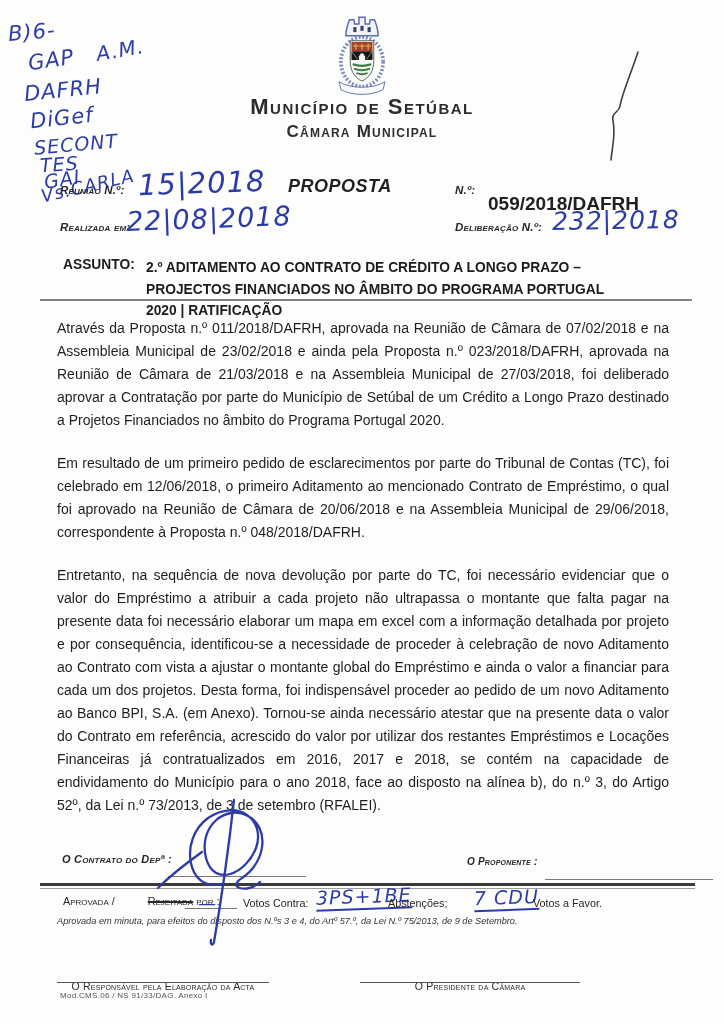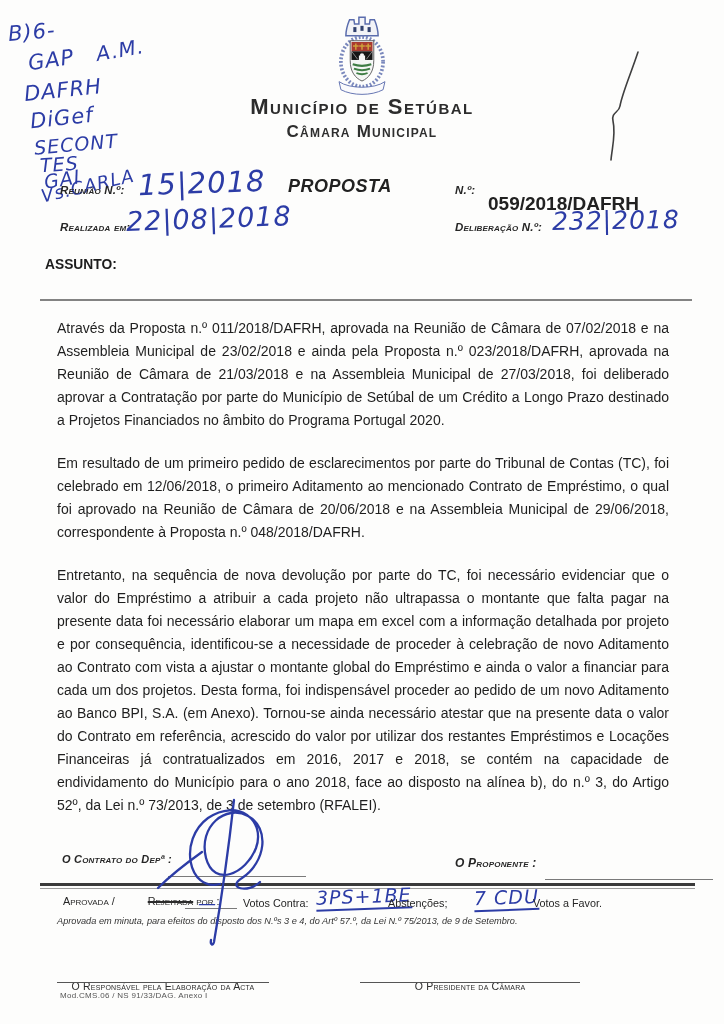--- a/index.html
+++ b/index.html
@@ -110,33 +110,34 @@
   <span class="abs hand" style="left:138px;top:166px;font-size:29px;transform:rotate(-2deg)">15|2018</span>
   <span class="abs" style="left:288px;top:176px;font-size:18px;font-weight:700;font-style:italic;letter-spacing:.5px">PROPOSTA</span>
   <span class="abs form-label" style="left:455px;top:184px">N.º:</span>
   <span class="abs" style="left:488px;top:193px;font-size:19px;font-weight:700">059/2018/DAFRH</span>
 
   <span class="abs form-label" style="left:60px;top:221px">Realizada em:</span>
   <span class="abs hand" style="left:126px;top:203px;font-size:27px;transform:rotate(-2deg)">22|08|2018</span>
   <span class="abs form-label" style="left:455px;top:221px">Deliberação N.º:</span>
   <span class="abs hand" style="left:552px;top:206px;font-size:25px;transform:rotate(-1deg)">232|2018</span>
 
-  <span class="abs assunto-label" style="left:45px;top:257px">ASSUNTO:</span>
+  <span class="abs assunto-label" style="left:63px;top:257px">ASSUNTO:</span>
+  <div class="abs assunto-text" style="left:146px;top:257px;width:490px">2.º ADITAMENTO AO CONTRATO DE CRÉDITO A LONGO PRAZO – PROJECTOS FINANCIADOS NO ÂMBITO DO PROGRAMA PORTUGAL 2020 | RATIFICAÇÃO</div>
 
   <div class="abs thinrule" style="left:40px;top:299px;width:652px"></div>
 
   <div class="abs bodytext" style="left:57px;top:317px;width:612px">
     <p>Através da Proposta n.º 011/2018/DAFRH, aprovada na Reunião de Câmara de 07/02/2018 e na Assembleia Municipal de 23/02/2018 e ainda pela Proposta n.º 023/2018/DAFRH, aprovada na Reunião de Câmara de 21/03/2018 e na Assembleia Municipal de 27/03/2018, foi deliberado aprovar a Contratação por parte do Município de Setúbal de um Crédito a Longo Prazo destinado a Projetos Financiados no âmbito do Programa Portugal 2020.</p>
     <p>Em resultado de um primeiro pedido de esclarecimentos por parte do Tribunal de Contas (TC), foi celebrado em 12/06/2018, o primeiro Aditamento ao mencionado Contrato de Empréstimo, o qual foi aprovado na Reunião de Câmara de 20/06/2018 e na Assembleia Municipal de 29/06/2018, correspondente à Proposta n.º 048/2018/DAFRH.</p>
     <p>Entretanto, na sequência de nova devolução por parte do TC, foi necessário evidenciar que o valor do Empréstimo a atribuir a cada projeto não ultrapassa o montante que falta pagar na presente data foi necessário elaborar um mapa em excel com a informação detalhada por projeto e por consequência, identificou-se a necessidade de proceder à celebração de novo Aditamento ao Contrato com vista a ajustar o montante global do Empréstimo e ainda o valor a financiar para cada um dos projetos. Desta forma, foi indispensável proceder ao pedido de um novo Aditamento ao Banco BPI, S.A. (em Anexo). Tornou-se ainda necessário atestar que na presente data o valor do Contrato em referência, acrescido do valor por utilizar dos restantes Empréstimos e Locações Financeiras já contratualizados em 2016, 2017 e 2018, se contém na capacidade de endividamento do Município para o ano 2018, face ao disposto na alínea b), do n.º 3, do Artigo 52º, da Lei n.º 73/2013, de 3 de setembro (RFALEI).</p>
   </div>
 
   <span class="abs form-label" style="left:62px;top:853px;font-size:11px">O Contrato do Depª :</span>
   <div class="abs sigline" style="left:168px;top:876px;width:138px"></div>
-  <span class="abs form-label" style="left:455px;top:856px;font-size:12px">O Proponente :</span>
+  <span class="abs form-label" style="left:467px;top:856px;font-size:10px">O Proponente :</span>
   <div class="abs sigline" style="left:545px;top:879px;width:168px"></div>
 
   <div class="abs dblrule" style="left:40px;top:883px;width:655px"></div>
 
   <span class="abs approval-label sc" style="left:63px;top:895px">
     <span>Aprovada /</span>
     <span class="struck">Rejeitada</span>
     <span>por :</span>
   </span>
   <div class="abs sigline" style="left:185px;top:908px;width:52px"></div>

